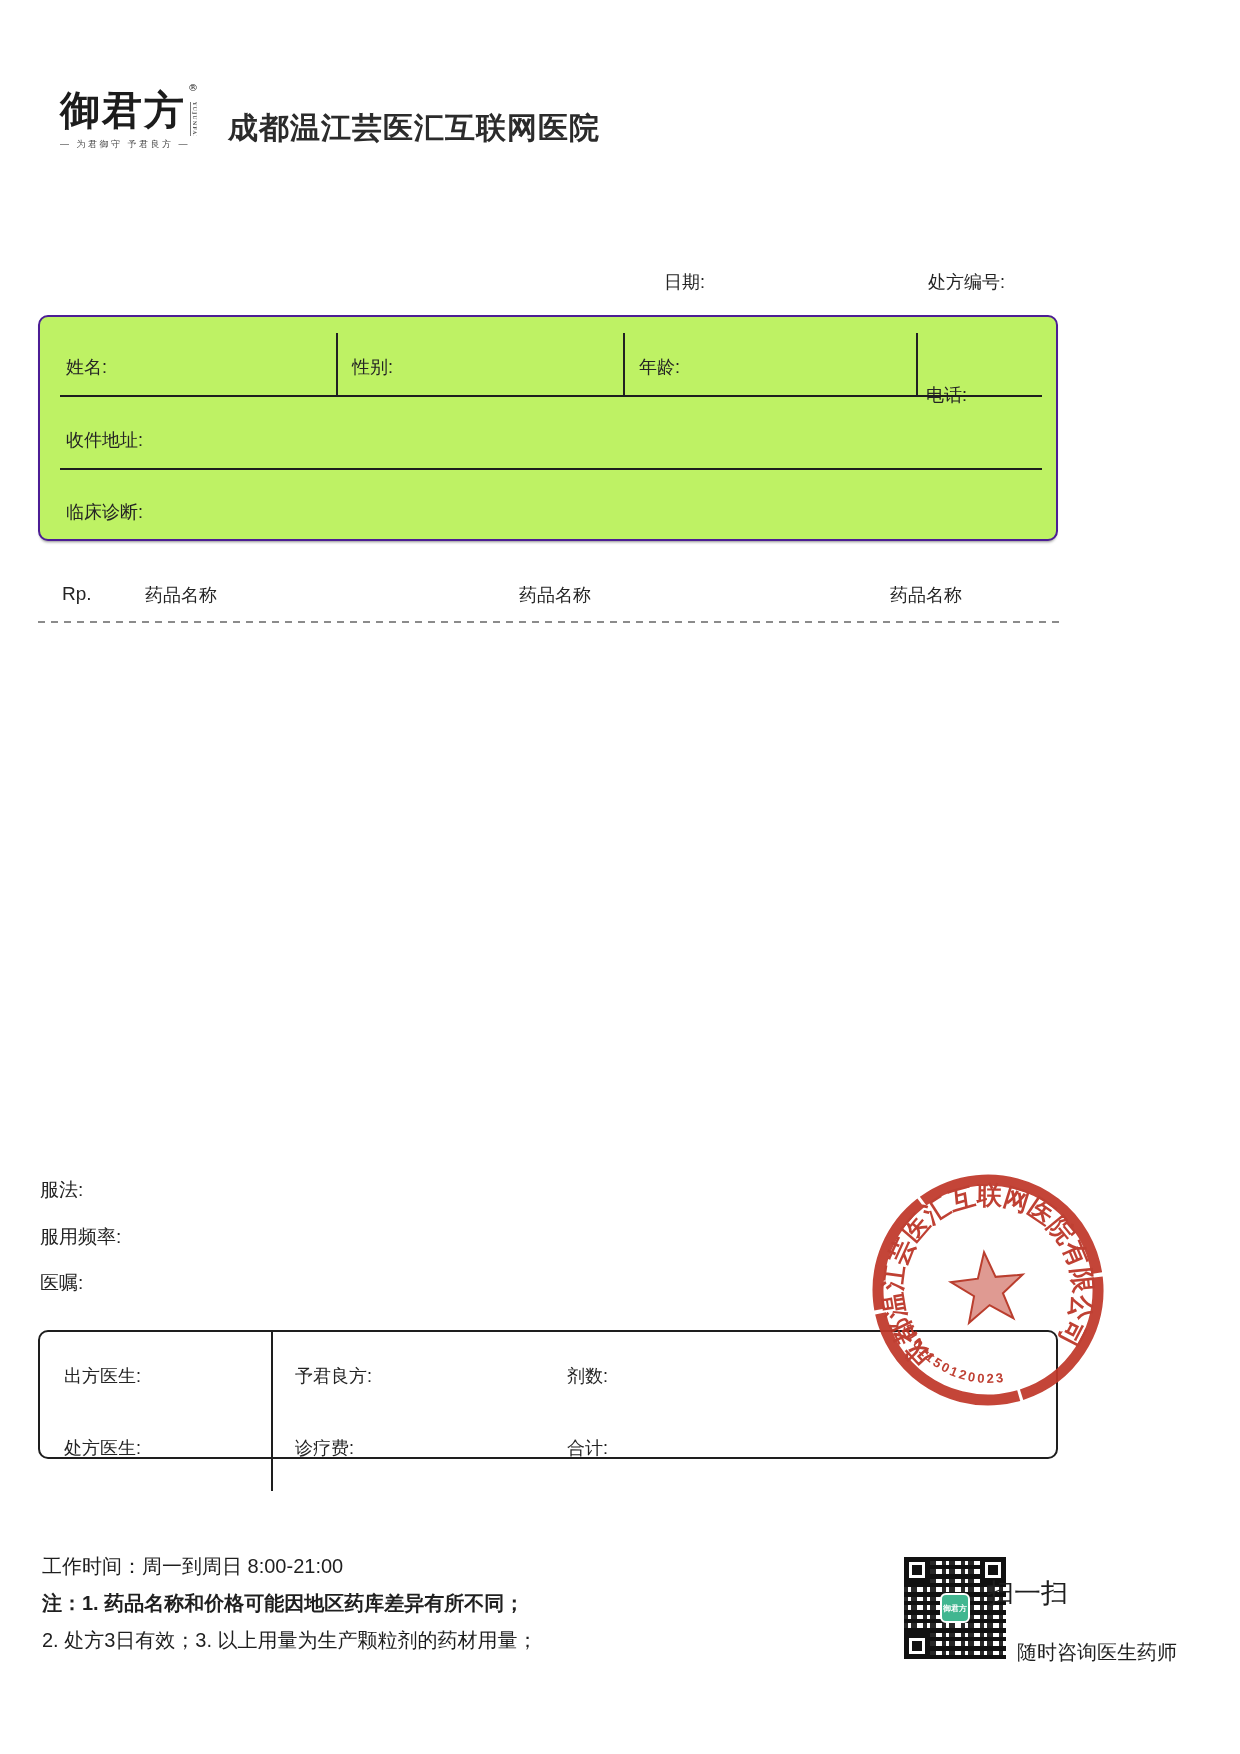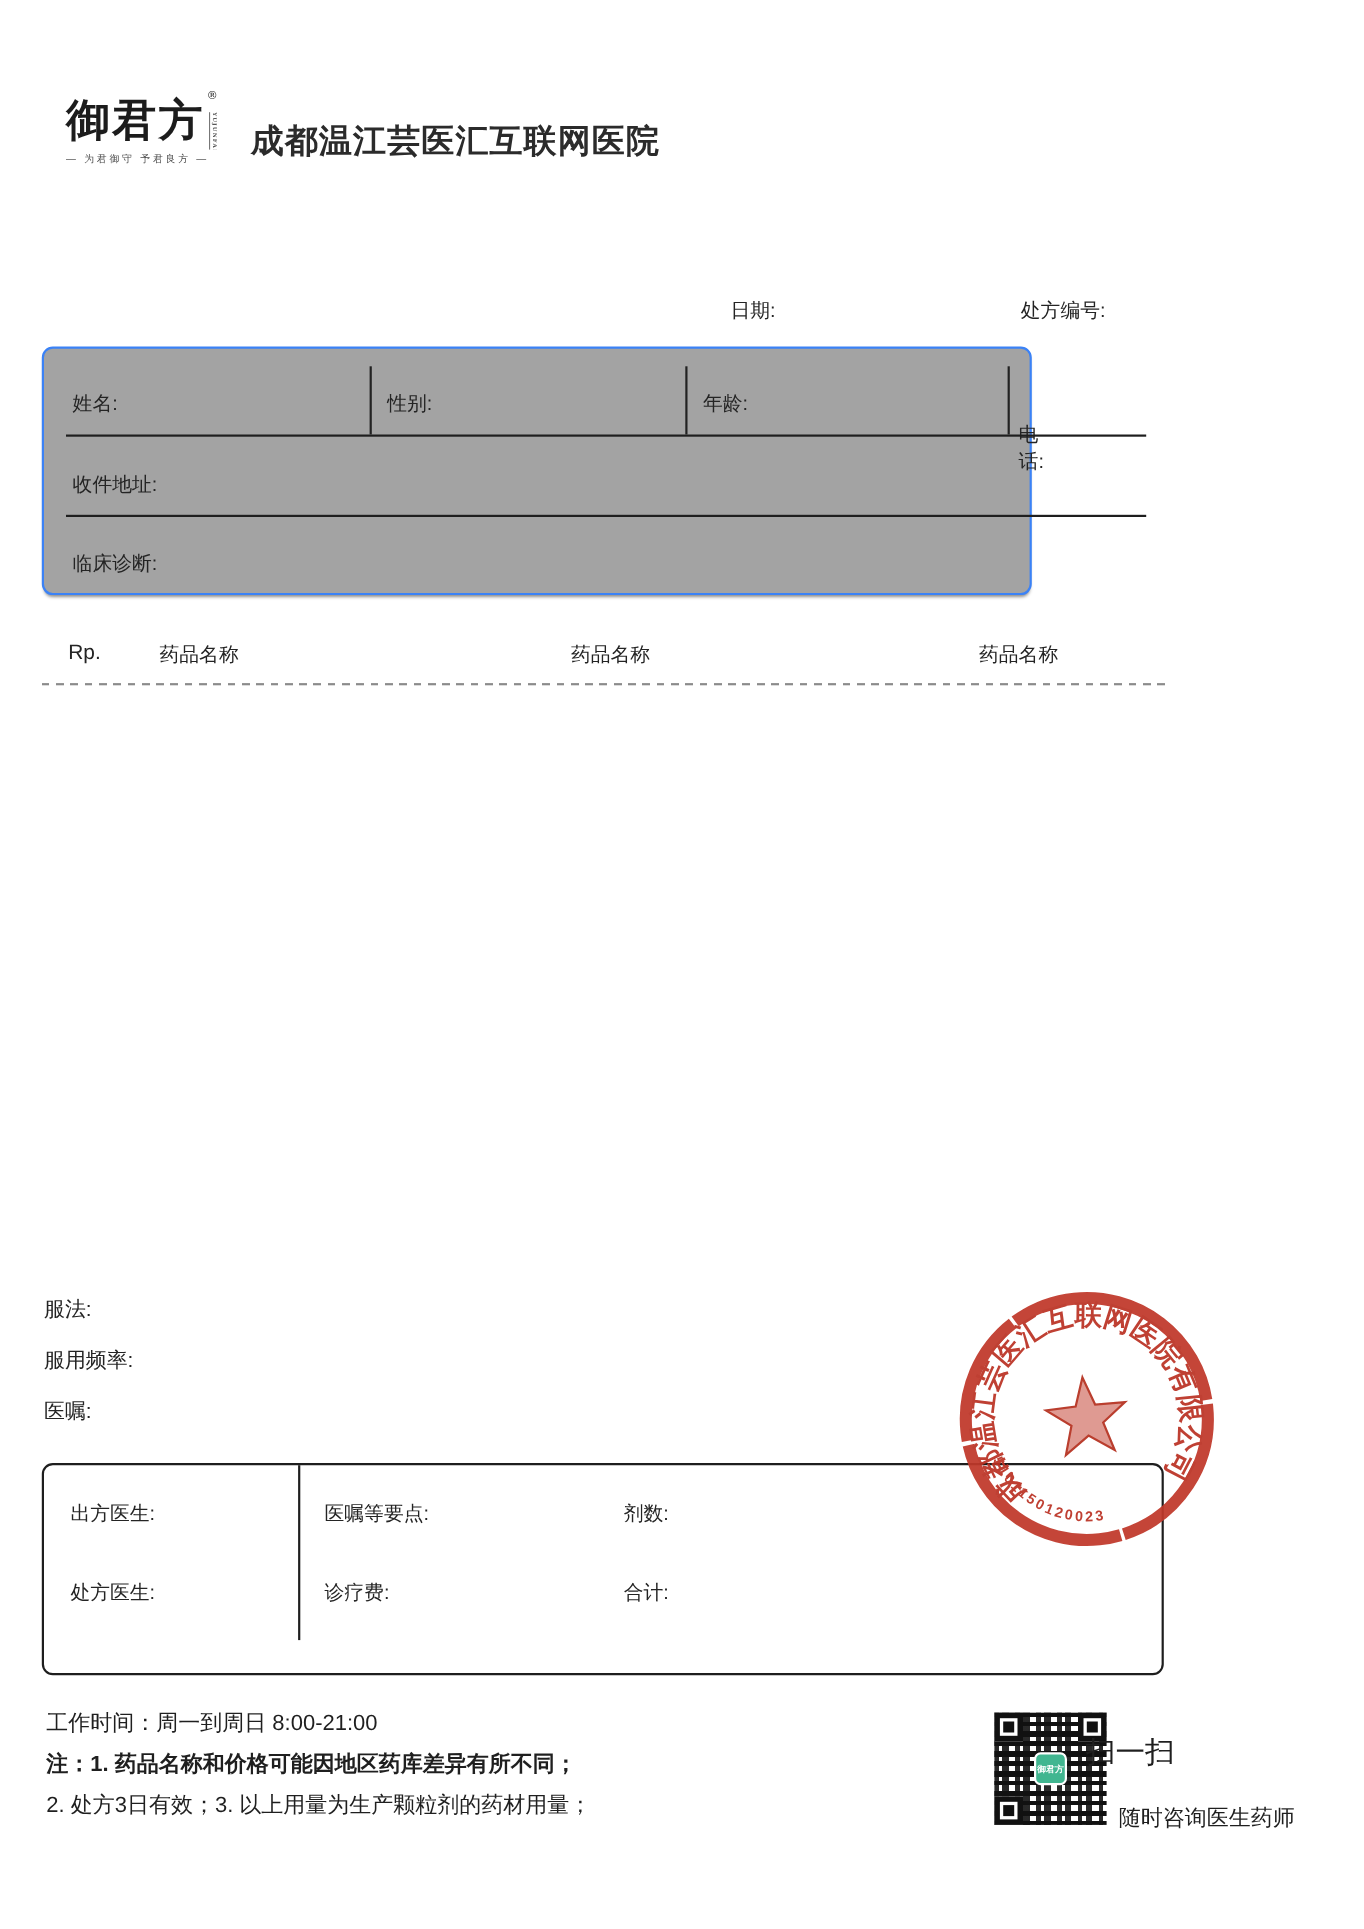--- a/index.html
+++ b/index.html
@@ -14,21 +14,21 @@
   .logo-vert { position:absolute; right:-11px; top:14px; writing-mode:vertical-rl; font-size:5px; letter-spacing:1px; color:#555; border-left:1px solid #777; padding-left:1px; height:34px; overflow:hidden; }
   .logo-tagline { margin-top:6px; font-size:9px; letter-spacing:2.5px; color:#4a4a4a; white-space:nowrap; }
   .hospital-title { position:absolute; left:228px; top:108px; font-size:30px; font-weight:700; letter-spacing:1px; color:#2b2b2b; }
 
   
   .notice-text  { position:absolute; left:40px;  top:270px; font-size:18px; color:#242424; }
   .date-label   { position:absolute; left:664px; top:270px; font-size:18px; color:#242424; }
   .rxno-label   { position:absolute; left:928px; top:270px; font-size:18px; color:#242424; }
 
   
-  .patient-box { position:absolute; left:38px; top:315px; width:900px; height:226px; border:2px solid #3b82f6; border-radius:10px; box-shadow:0 3px 3px -2px rgba(0,0,0,.45); background:#a3a3a3; }
+  .patient-box { position:absolute; left:38px; top:315px; width:1020px; height:226px; border:2px solid #4c1d95; border-radius:10px; box-shadow:0 3px 3px -2px rgba(0,0,0,.45); background:#bef264; }
   .pb-label { position:absolute; font-size:18px; color:#242424; }
   .pb-name    { left:26px;  top:38px; }
   .pb-gender  { left:312px; top:38px; }
   .pb-age     { left:599px; top:38px;text-align:center; }
   .pb-phone   { left:886px; top:38px;margin-top:28px; }
   .pb-vline { position:absolute; top:16px; width:2px; height:62px; background:#222; }
   .pb-v1 { left:296px; } .pb-v2 { left:583px; } .pb-v3 { left:876px; }
   .pb-hline { position:absolute; left:20px; width:982px; height:2px; background:#1e1e1e; }
   .pb-h1 { top:78px; } .pb-h2 { top:151px; }
   .pb-address   { left:26px; top:111px; }
@@ -39,21 +39,21 @@
   .med-col { position:absolute; top:583px; font-size:18px; color:#242424; }
   .med-col-1 { left:145px; } .med-col-2 { left:519px; } .med-col-3 { left:890px; }
   .dashed-sep { position:absolute; left:38px; top:621px; width:1024px; height:2px;
     background:repeating-linear-gradient(90deg,#8b8b8b 0 7px,transparent 7px 13px); }
 
   
   .usage-label { position:absolute; left:40px; font-size:19px; color:#242424; }
   .u-method { top:1177px; } .u-freq { top:1224px; } .u-advice { top:1270px; }
 
   
-  .sign-box { position:absolute; left:38px; top:1330px; width:1020px; height:193px; border:2px solid #1e1e1e; border-radius:10px; background:transparent; }
+  .sign-box { position:absolute; left:38px; top:1330px; width:1020px; height:129px; border:2px solid #1e1e1e; border-radius:10px; background:transparent; }
   .sb-vline { position:absolute; left:231px; top:0; width:2px; height:159px; background:#1e1e1e; }
   .sb-label { position:absolute; font-size:18px; color:#242424; }
   .sb-issuing  { left:24px;  top:32px; }
   .sb-prescr   { left:24px;  top:104px; }
   .sb-review   { left:255px; top:32px; }
   .sb-fee      { left:255px; top:104px; }
   .sb-dose     { left:527px; top:32px; }
   .sb-total    { left:527px; top:104px; }
 
   
@@ -116,21 +116,21 @@
   <div class="dashed-sep"></div>
 
   <div class="usage-label u-method">服法:</div>
   <div class="usage-label u-freq">服用频率:</div>
   <div class="usage-label u-advice">医嘱:</div>
 
   <div class="sign-box">
     <div class="sb-vline"></div>
     <span class="sb-label sb-issuing">出方医生:</span>
     <span class="sb-label sb-prescr">处方医生:</span>
-    <span class="sb-label sb-review">医嘱等要点:</span>
+    <span class="sb-label sb-review">予君良方:</span>
     <span class="sb-label sb-fee">诊疗费:</span>
     <span class="sb-label sb-dose">剂数:</span>
     <span class="sb-label sb-total">合计:</span>
   </div>
 
   <svg class="stamp" viewBox="0 0 240 240">
     <defs>
       <path id="seal-text-arc" d="M 59.2 180.8 A 86 86 0 1 1 180.8 180.8" fill="none"></path>
       <path id="seal-num-arc" d="M 30.2 144.1 A 93 93 0 0 0 144.1 209.8" fill="none"></path>
     </defs>

